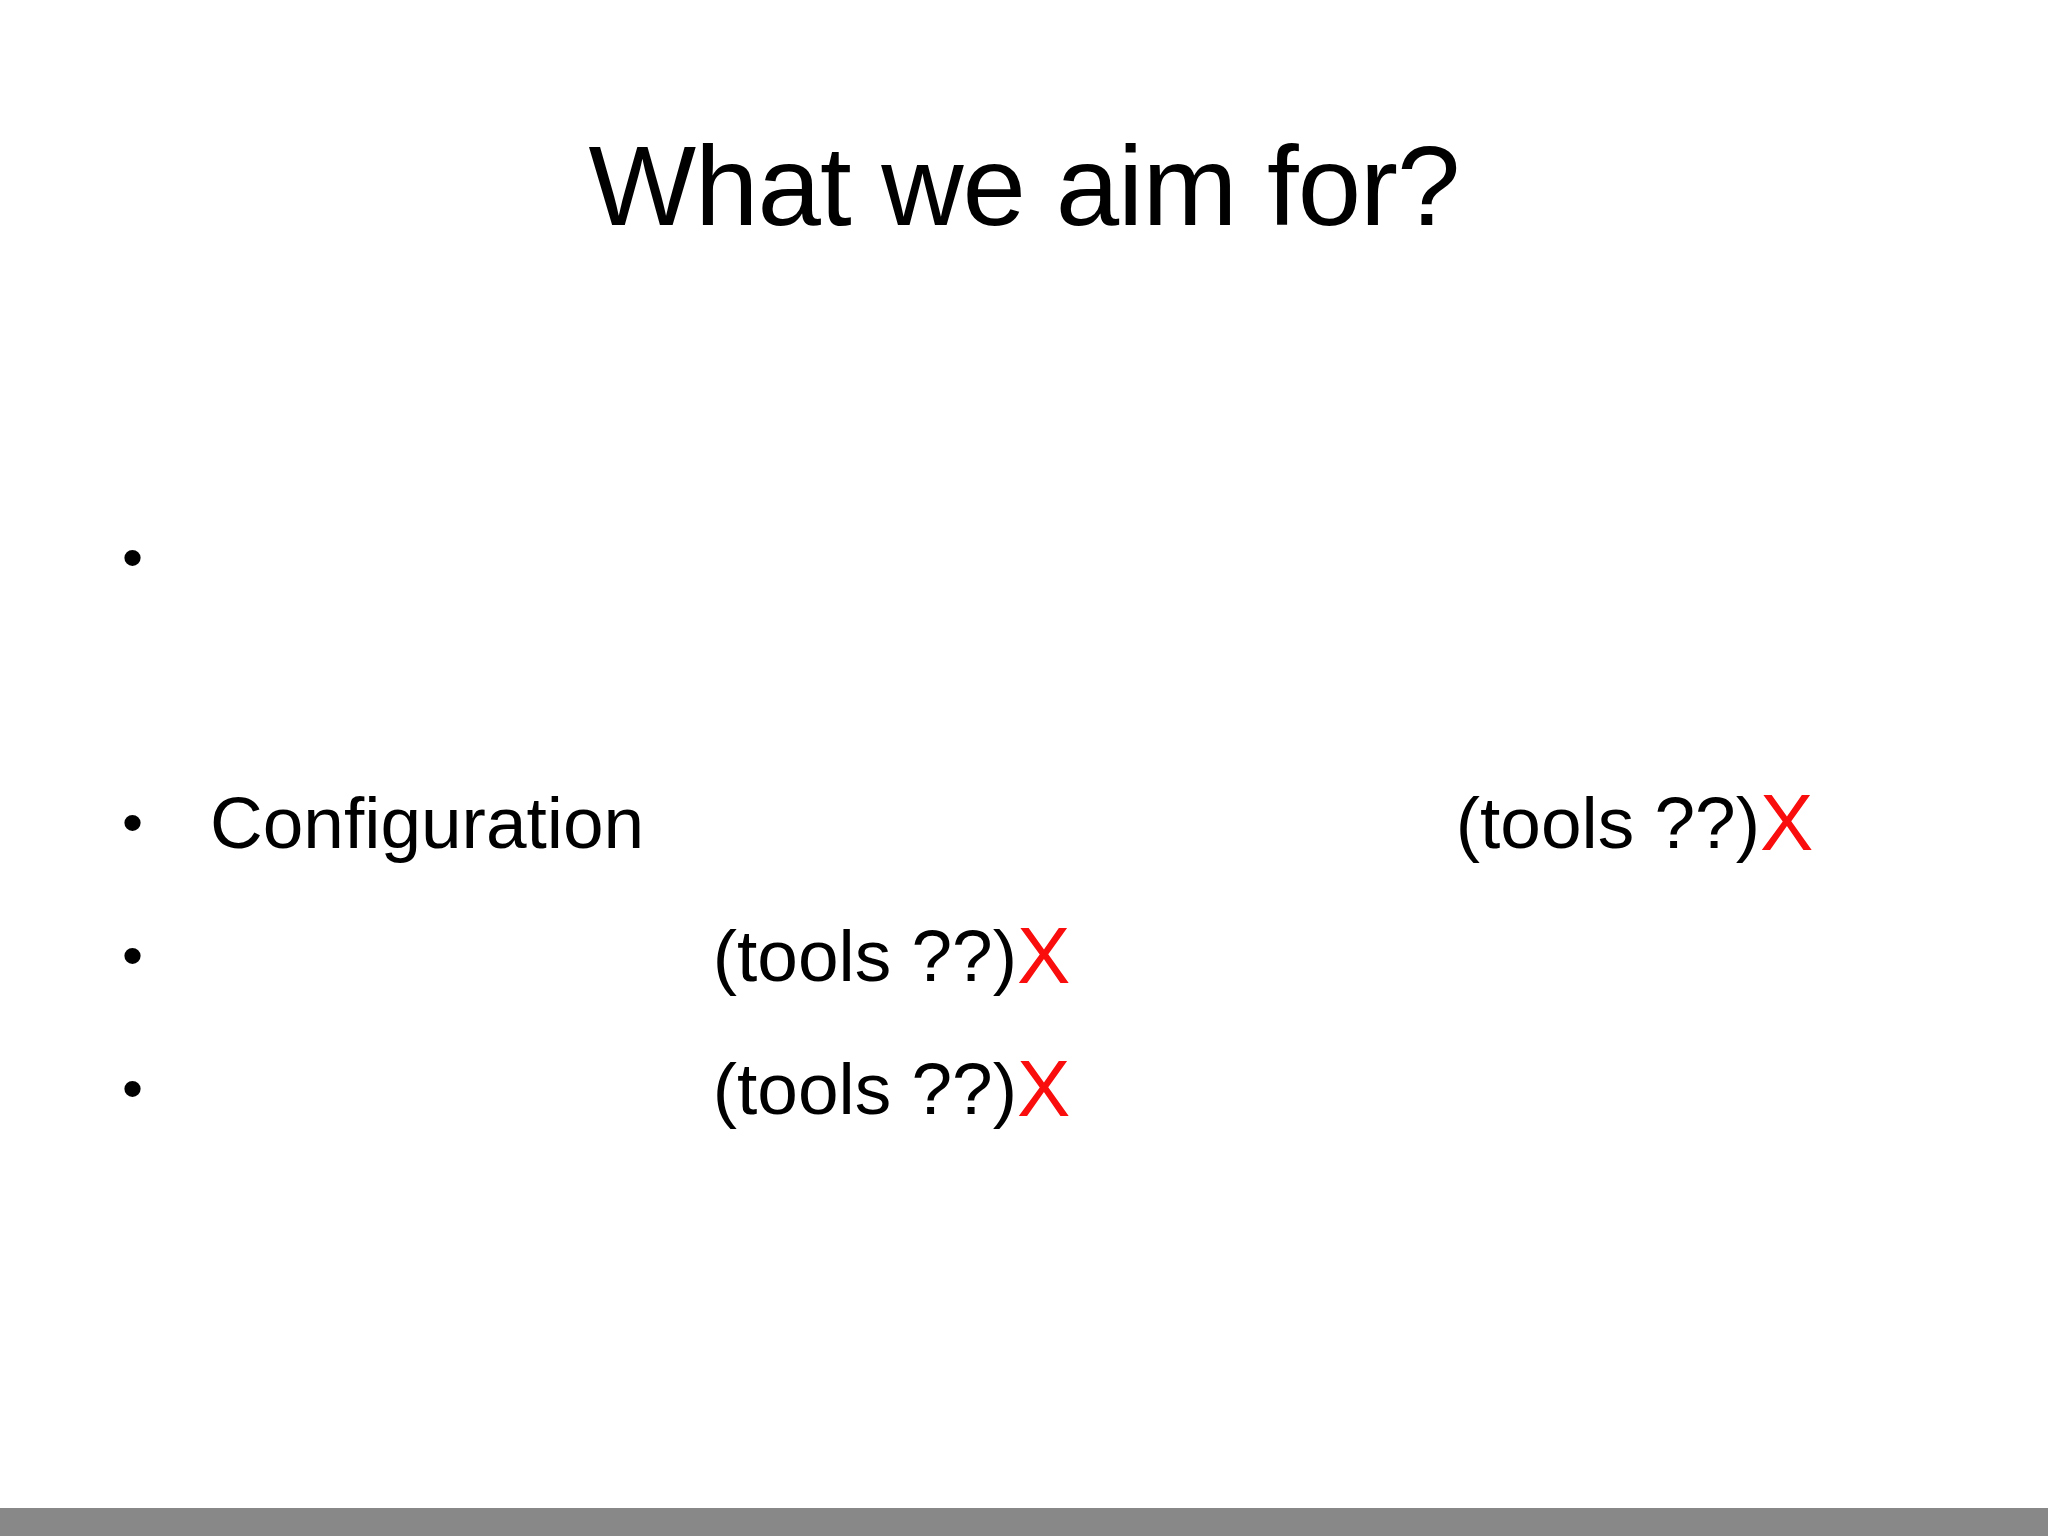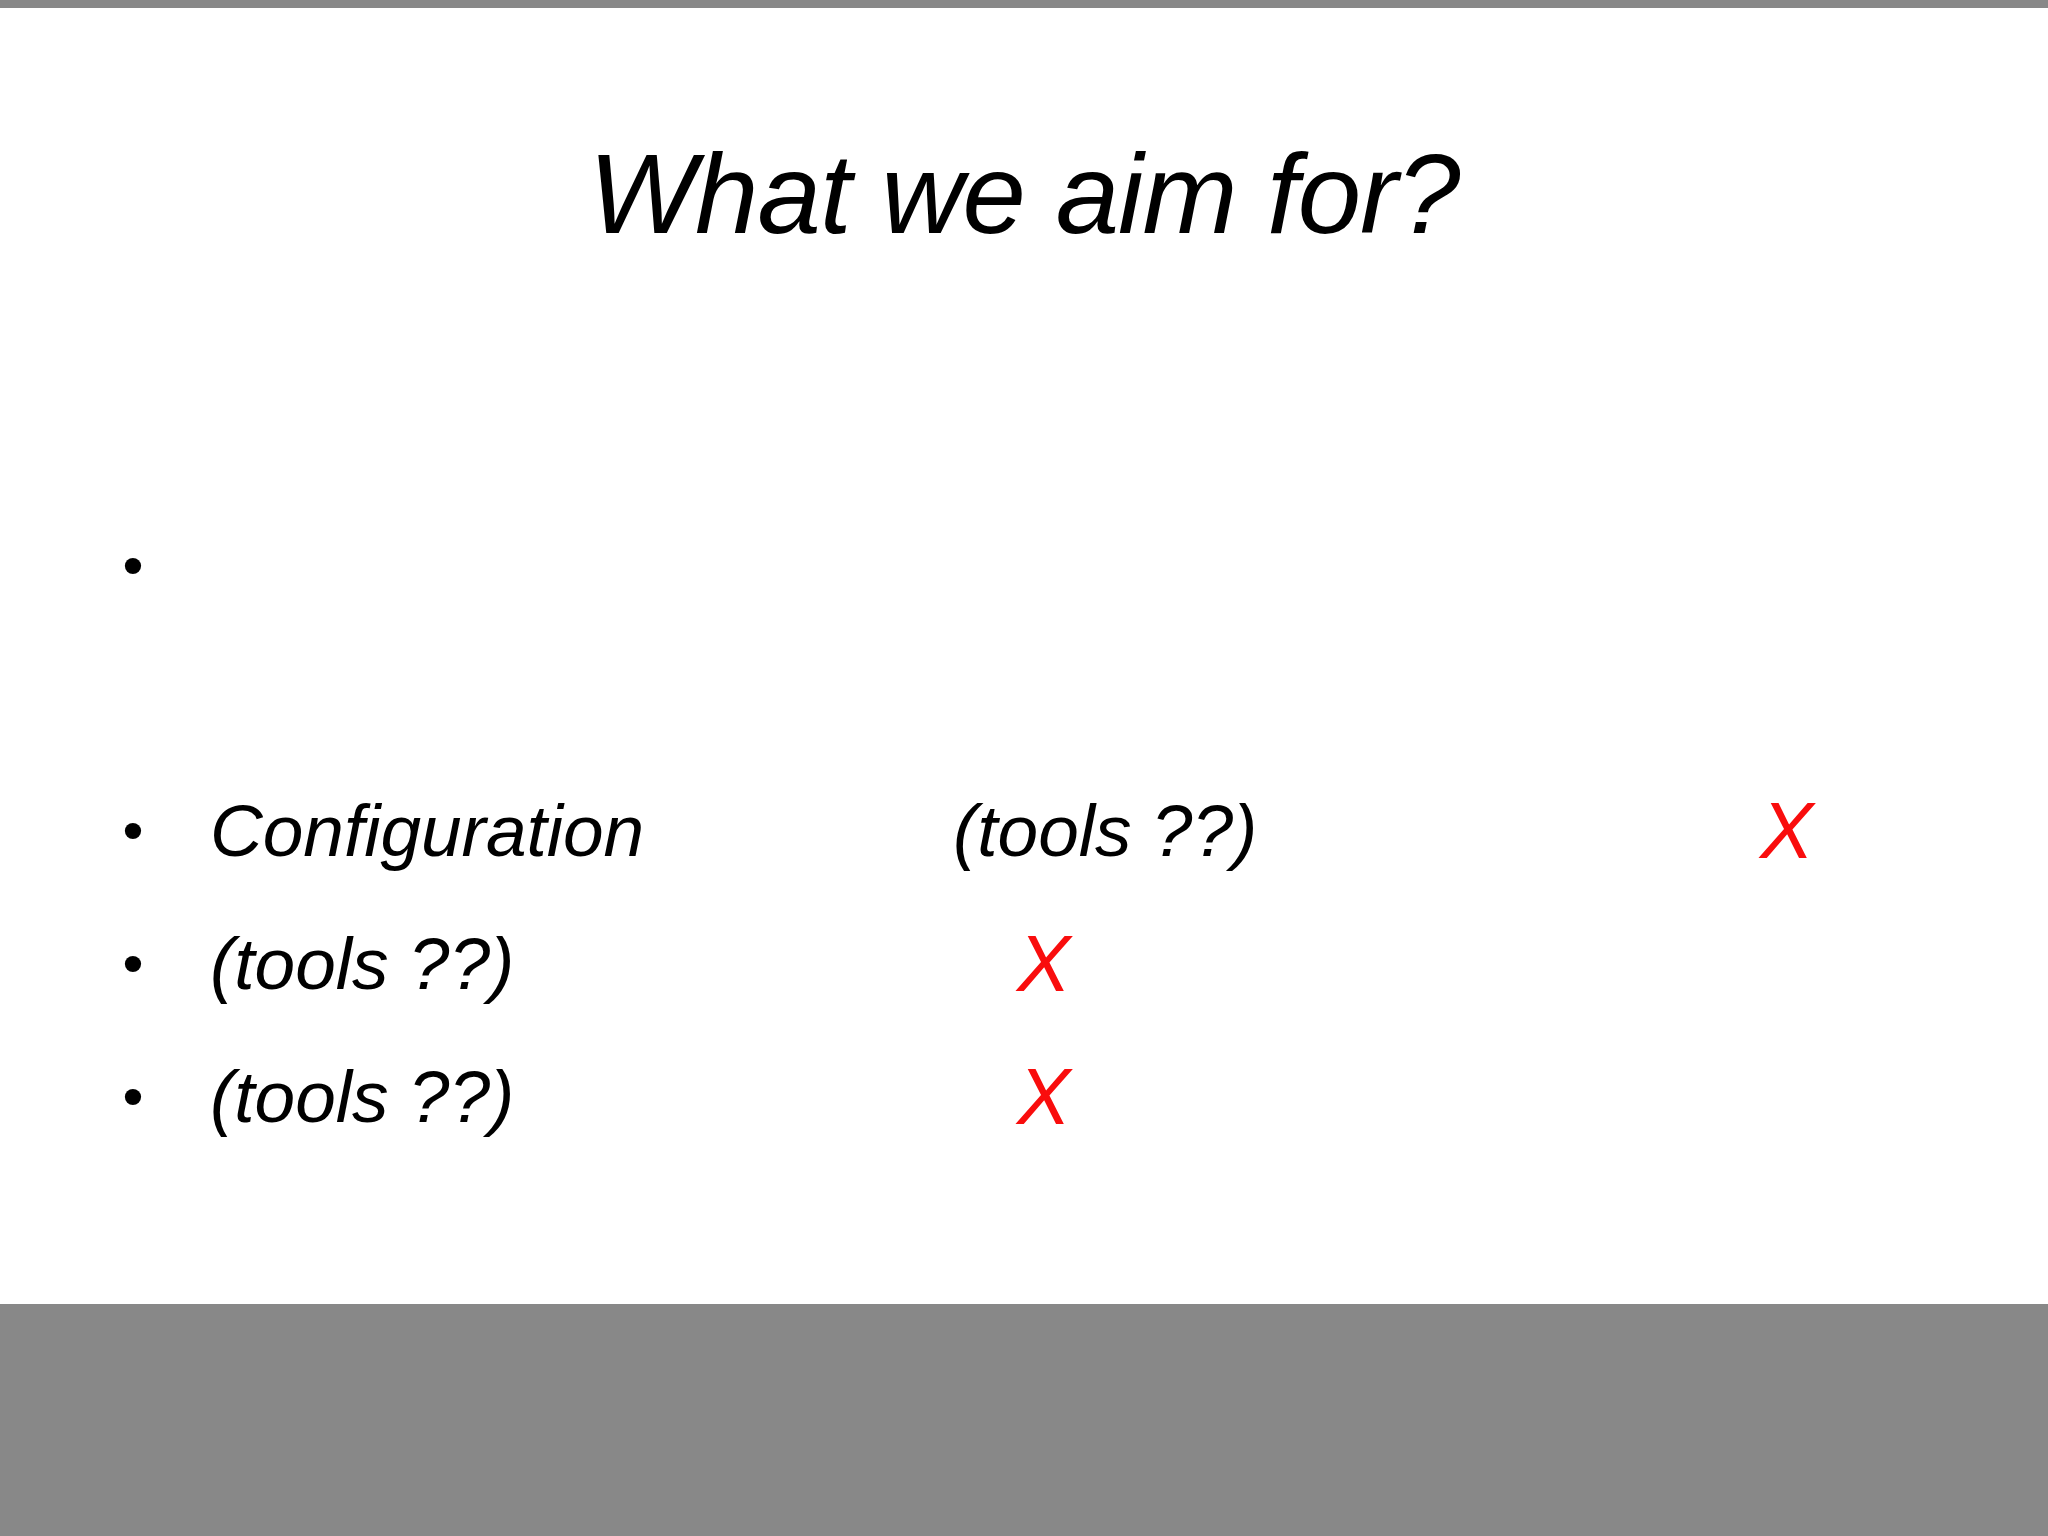--- a/index.html
+++ b/index.html
@@ -3,27 +3,26 @@
 <meta charset="utf-8">
 <style>
   html, body {
     margin: 0;
     padding: 0;
     background: #888;
   }
   .slide {
     position: relative;
     width: 2048px;
-    height: 1296px;
+    height: 1508px;
     background: var(--background, #FFFFFF);
     font-family: "Liberation Sans", sans-serif;
     color: var(--text, #000000);
     overflow: hidden;
-    margin: 8px auto;
-    font-style: italic;
+    margin: 0 auto;
   }
   .slide-title {
     position: absolute;
     top: 118px;
     left: 0;
     width: 100%;
     text-align: center;
     font-size: 114px;
     line-height: 1.2;
     font-weight: 400;
@@ -54,20 +53,21 @@
   }
   .bullet-label {
     flex: 0 0 743px;
     white-space: nowrap;
     overflow: visible;
   }
   .bullet-tools {
     flex: 0 0 807px;
     white-space: nowrap;
     overflow: visible;
+    text-align: right;
   }
   .status-mark {
     flex: 0 0 auto;
     font-size: 80px;
     white-space: nowrap;
   }
   .status-cross { color: var(--cross_red, #FF0000); }
 </style>
 </head>
 <body>

